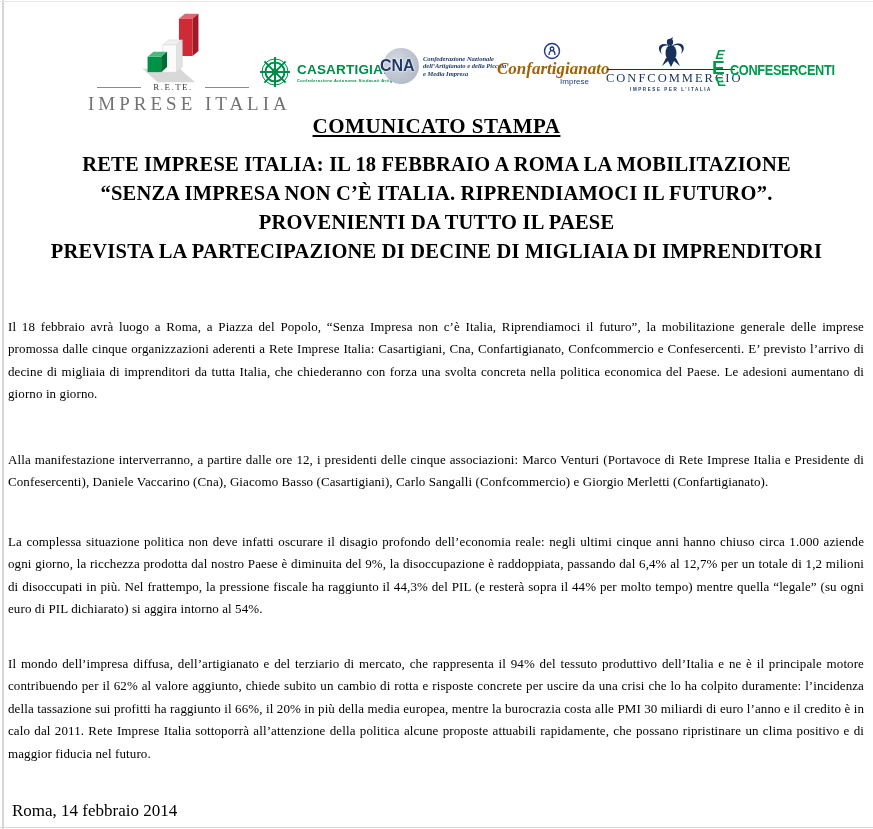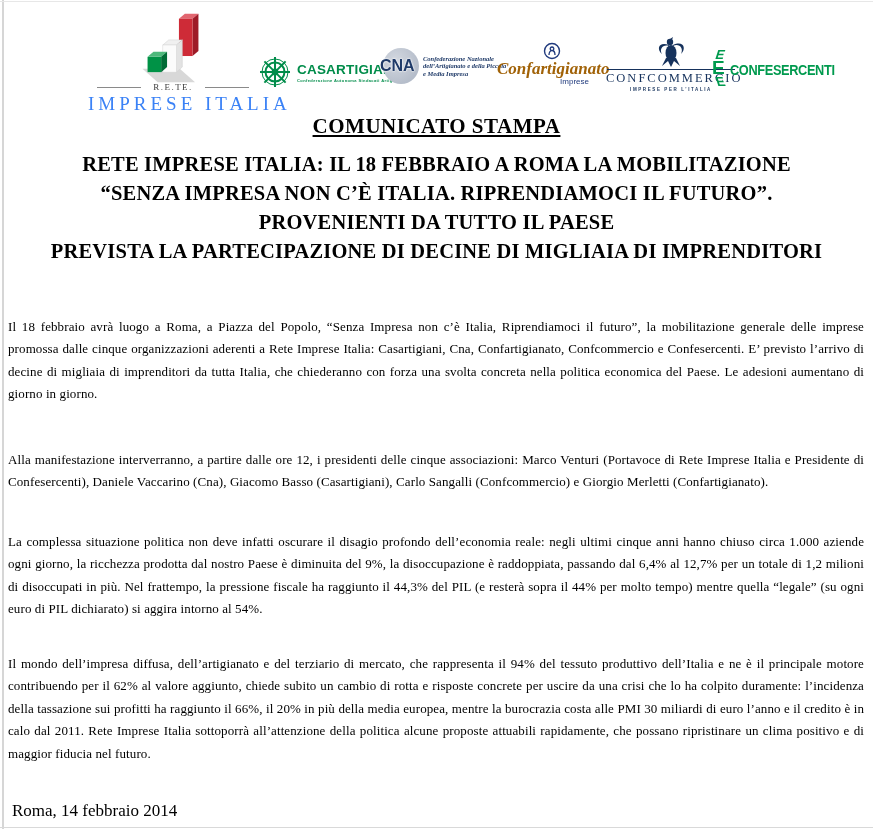--- a/index.html
+++ b/index.html
@@ -15,21 +15,21 @@
   
   .logos { position:absolute; left:0; top:0; width:873px; height:108px; }
   .logo  { position:absolute; }
 
   
   .rete { left:88px; top:6px; width:170px; text-align:center; }
   .rete svg { display:block; margin:0 auto; }
   .rete-line1 { display:flex; align-items:center; justify-content:center; gap:12px;
                 color:#3c3c3c; font-size:9px; letter-spacing:1.5px; margin-top:-2px; }
   .rete-line1 .rule { display:inline-block; width:44px; height:1px; background:#8a8a8a; }
-  .rete-line2 { font-size:19px; letter-spacing:4px; color:#3b82f6; margin-top:1px; white-space:nowrap; }
+  .rete-line2 { font-size:19px; letter-spacing:4px; color:#737373; margin-top:1px; white-space:nowrap; }
 
   
   .casartigiani { left:258px; top:55px; display:flex; align-items:center; gap:5px; }
   .casa-text .casa-name { font-family:"Liberation Sans", sans-serif; font-weight:bold;
       font-size:13.5px; color:#008C4A; letter-spacing:.2px; }
   .casa-text .casa-sub  { font-family:"Liberation Sans", sans-serif; font-weight:bold;
       font-size:4px; color:#008C4A; letter-spacing:.4px; margin-top:1px; }
 
   
   .cna { left:383px; top:48px; display:flex; align-items:center; gap:4px; }

